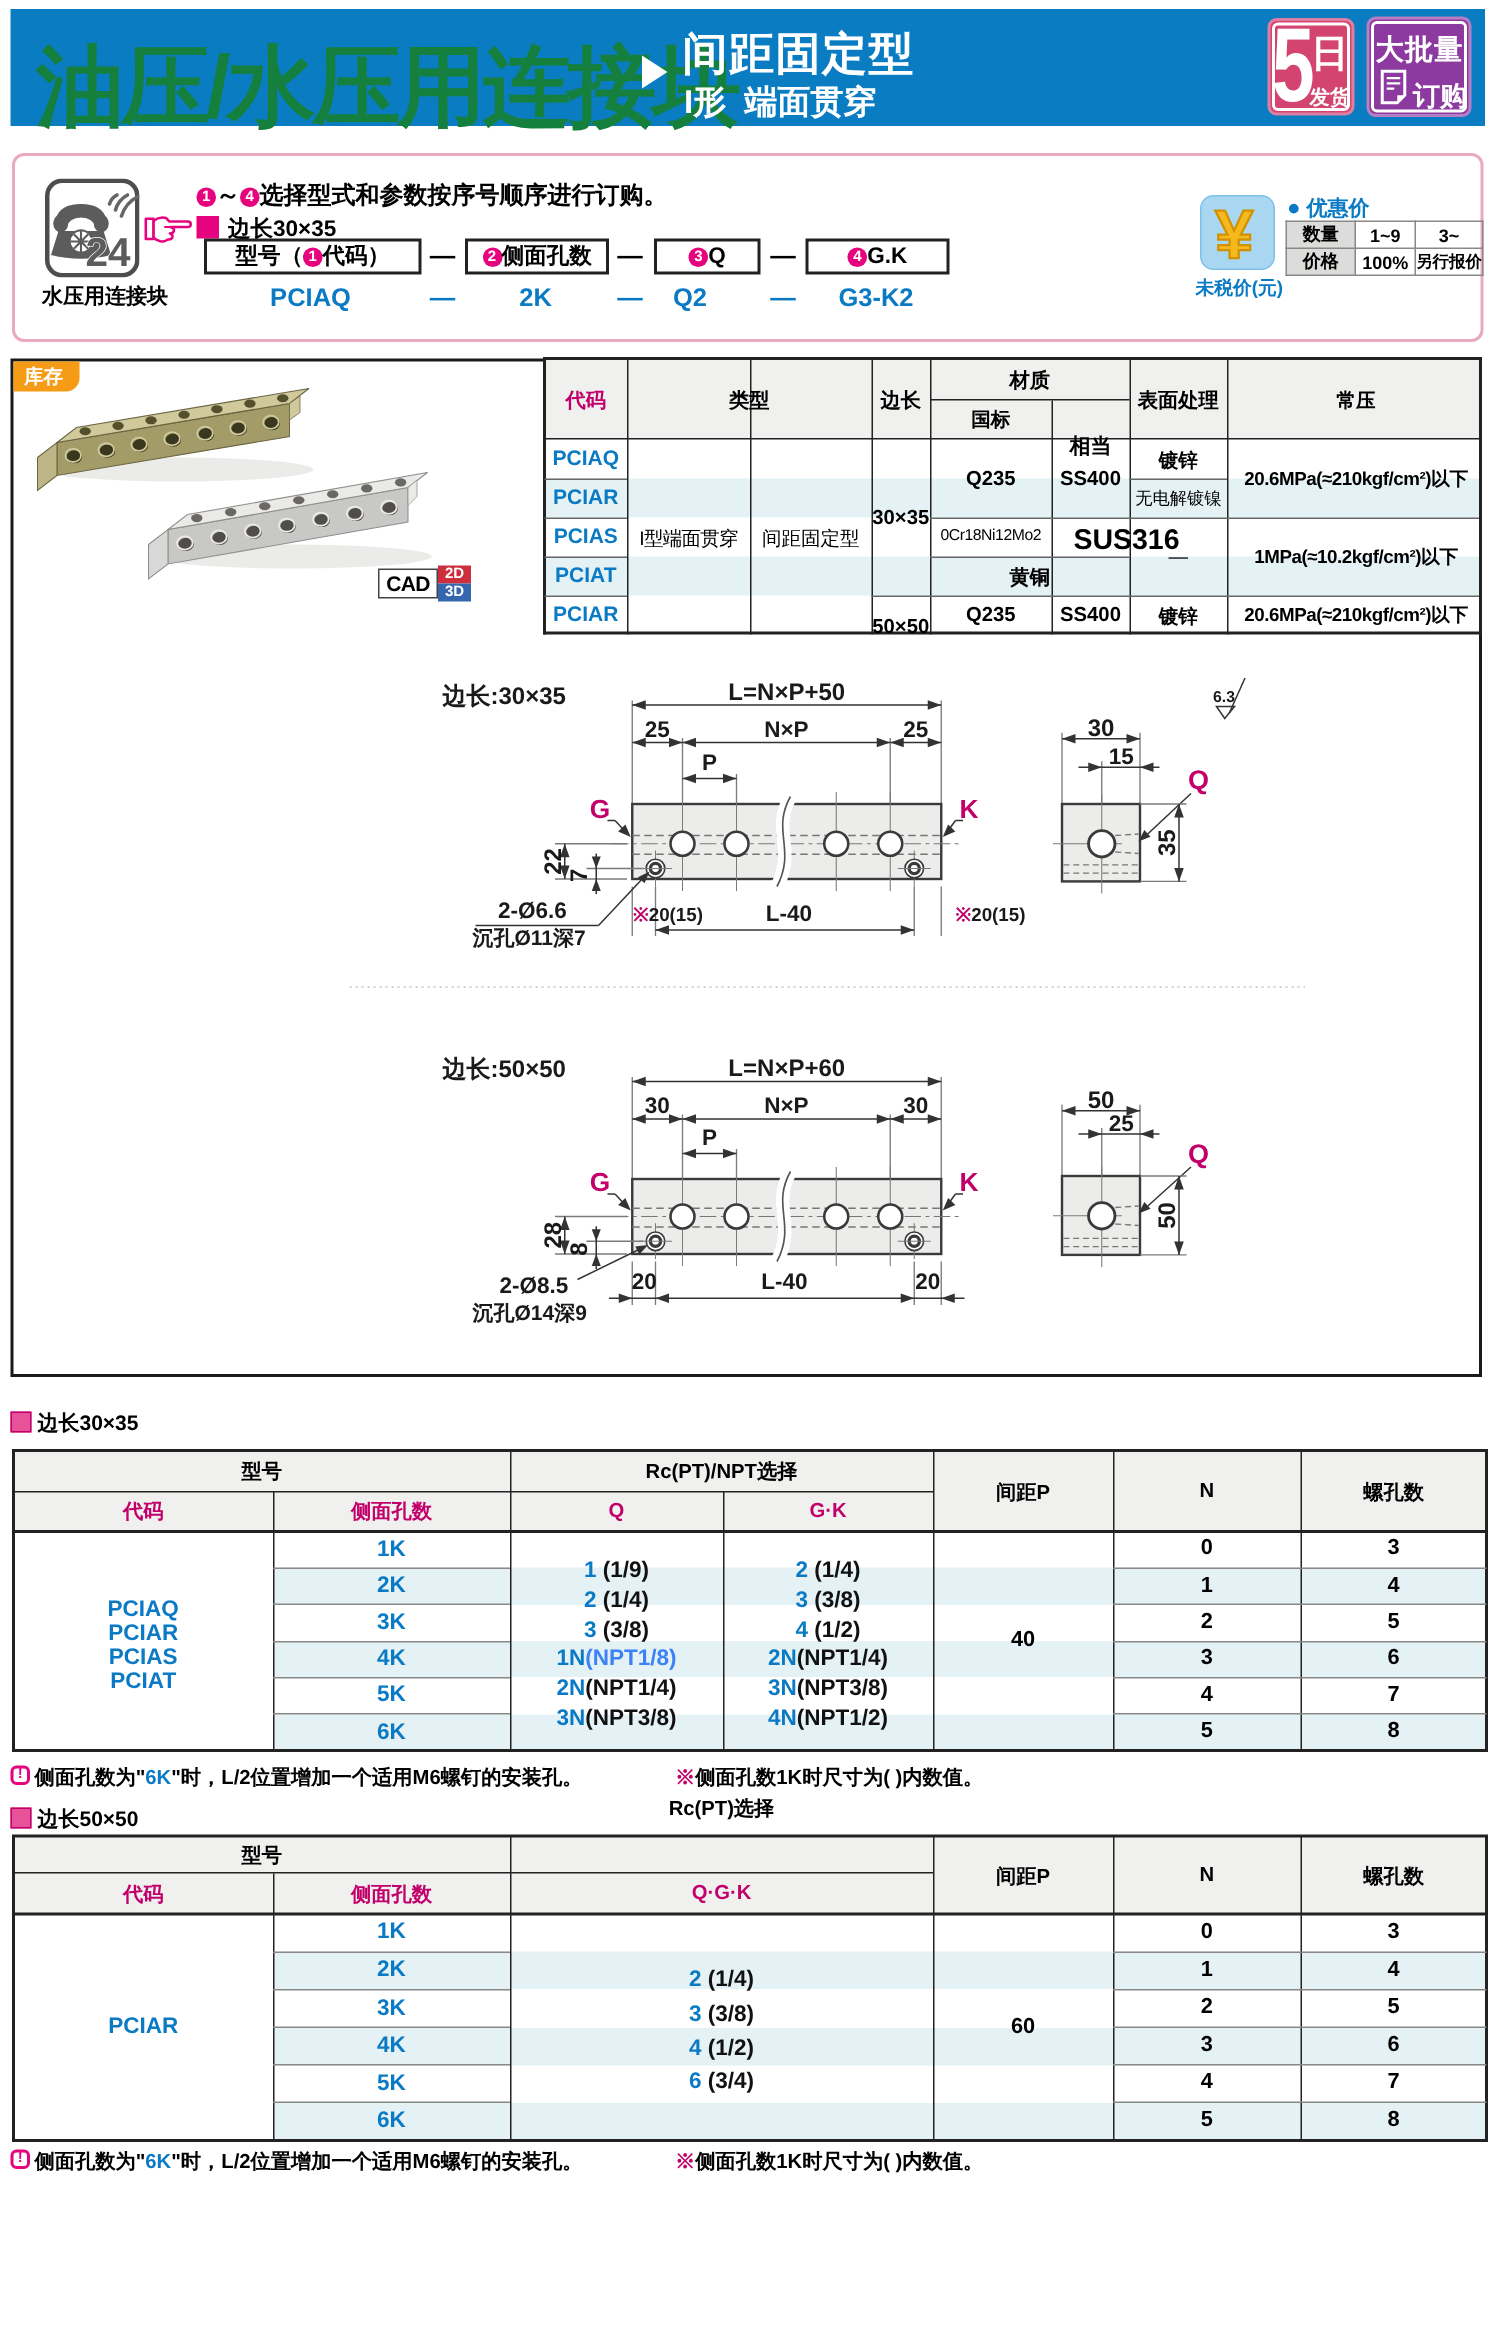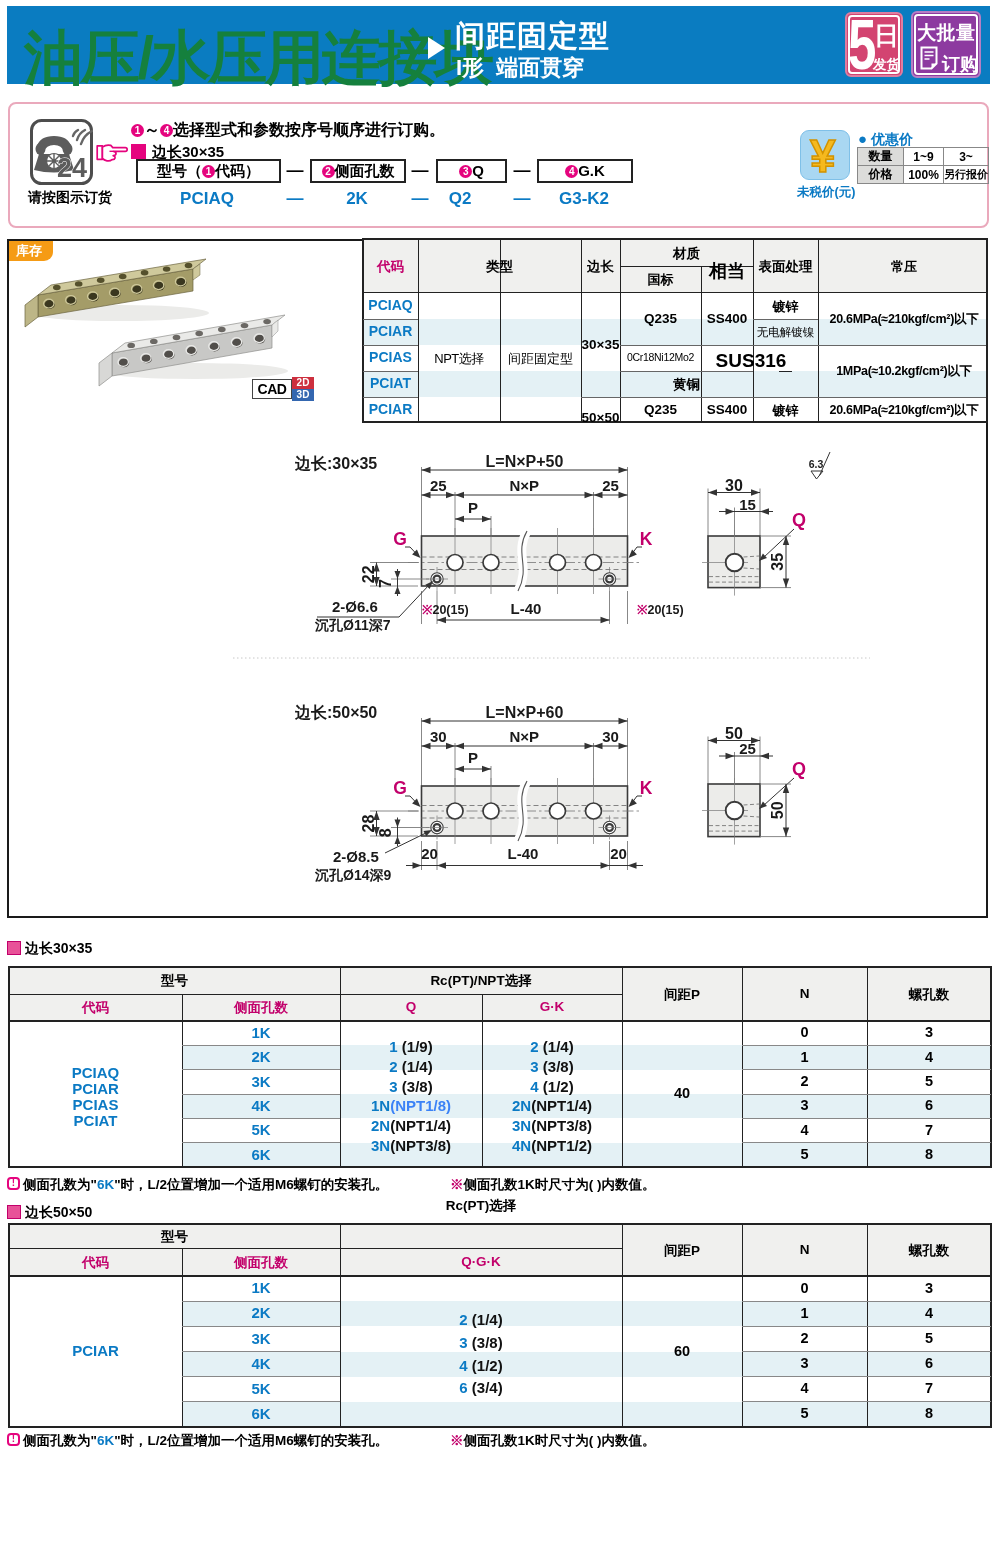--- a/index.html
+++ b/index.html
@@ -46,21 +46,21 @@
       <g stroke="#5c5c5c" stroke-width="1.4">
        <path d="M24 35 v14 M17 42 h14 M19.2 37.2 l9.6 9.6 M28.8 37.2 l-9.6 9.6"></path>
       </g>
       <g fill="none" stroke="#666" stroke-width="2.4" stroke-linecap="round">
        <path d="M43 17 a10 10 0 0 1 5 -6"></path>
        <path d="M47 21 a16 16 0 0 1 8 -10"></path>
        <path d="M51 25 a22 22 0 0 1 11 -13"></path>
       </g>
       <text x="27" y="58" font-size="27" font-weight="bold" fill="#5c5c5c" stroke="#fff" stroke-width="0.9" paint-order="stroke">24</text>
     </svg>
-<div class="tx b" style="left:28px;top:189px;font-size:14px">请按图示订货</div>
+<div class="tx b" style="left:28px;top:189px;font-size:14px">水压用连接块</div>
 <svg class="a" style="left:96px;top:141px" width="34" height="24" viewBox="0 0 34 24">
       <g fill="#fff" stroke="#e5047e" stroke-width="1.7" stroke-linejoin="round">
       <rect x="1.2" y="4.8" width="5.2" height="13.5"></rect>
       <path d="M6.4,6.2 C9,4.2 12,3.6 14.8,4.4 L16.8,6.6 L29.3,6.6 A1.85,1.85 0 0 1 29.3,10.3 L17.5,10.3
                Q20.3,10.9 20,12.8 Q19.7,14.5 17.2,14.6 Q19.3,15.3 19,17 Q18.6,18.8 16,18.6
                Q14,20.4 11,19.8 Q8,19.2 6.4,17.4 Z"></path>
       <path d="M17.5,10.3 L13.5,10.3" fill="none" stroke-width="1.4"></path>
       </g>
     </svg>
 <div class="tx b" style="left:131px;top:120px;font-size:16px"><span style="display:inline-block;width:13px;height:13px;border-radius:50%;background:#e5047e;color:#fff;font-size:10px;font-weight:bold;text-align:center;line-height:13px;vertical-align:1px">1</span>～<span style="display:inline-block;width:13px;height:13px;border-radius:50%;background:#e5047e;color:#fff;font-size:10px;font-weight:bold;text-align:center;line-height:13px;vertical-align:1px">4</span>选择型式和参数按序号顺序进行订购。</div>
@@ -181,29 +181,29 @@
 <div class="a" style="left:620px;top:344.5px;width:366px;height:1px;background:#666"></div>
 <div class="a" style="left:363px;top:370.5px;width:55px;height:1px;background:#666"></div>
 <div class="a" style="left:620px;top:370.5px;width:133px;height:1px;background:#666"></div>
 <div class="a" style="left:363px;top:396.5px;width:55px;height:1px;background:#666"></div>
 <div class="a" style="left:581px;top:396.5px;width:405px;height:1px;background:#666"></div>
 <div class="tx cx b mag" style="left:390.5px;top:258.13px;font-size:13.5px">代码</div>
 <div class="tx cx b " style="left:499.5px;top:258.13px;font-size:13.5px">类型</div>
 <div class="tx cx b " style="left:600.5px;top:258.13px;font-size:13.5px">边长</div>
 <div class="tx cx b " style="left:686.5px;top:244.63px;font-size:13.5px">材质</div>
 <div class="tx cx b " style="left:660.5px;top:271.44px;font-size:13px">国标</div>
-<div class="tx cx b " style="left:727px;top:259px;font-size:18px">相当</div>
+<div class="tx cx b " style="left:727px;top:289px;font-size:14px">相当</div>
 <div class="tx cx b " style="left:785.5px;top:258.13px;font-size:13.5px">表面处理</div>
 <div class="tx cx b " style="left:904px;top:258.13px;font-size:13px">常压</div>
 <div class="tx cx b blu" style="left:390.5px;top:297.32px;font-size:14px">PCIAQ</div>
 <div class="tx cx b blu" style="left:390.5px;top:323.32px;font-size:14px">PCIAR</div>
 <div class="tx cx b blu" style="left:390.5px;top:349.32px;font-size:14px">PCIAS</div>
 <div class="tx cx b blu" style="left:390.5px;top:375.32px;font-size:14px">PCIAT</div>
 <div class="tx cx b blu" style="left:390.5px;top:401.32px;font-size:14px">PCIAR</div>
-<div class="tx cx " style="left:459px;top:349.94px;font-size:13px;letter-spacing:-0.5px">NPT选择</div>
+<div class="tx cx " style="left:459px;top:349.94px;font-size:13px;letter-spacing:-0.5px">I型端面贯穿</div>
 <div class="tx cx " style="left:540.5px;top:349.94px;font-size:13px">间距固定型</div>
 <div class="tx cx b" style="left:600.5px;top:336.63px;font-size:13.5px">30×35</div>
 <div class="tx cx b" style="left:600.5px;top:410px;font-size:13.5px">50×50</div>
 <div class="tx cx b" style="left:660.5px;top:310.63px;font-size:13.5px">Q235</div>
 <div class="tx cx b" style="left:727px;top:310.63px;font-size:13.5px">SS400</div>
 <div class="tx cx " style="left:660.5px;top:351.49px;font-size:10.5px;letter-spacing:-0.3px">0Cr18Ni12Mo2</div>
 <div class="tx cx b" style="left:751px;top:349.63px;font-size:19px">SUS316</div>
 <div class="tx cx b" style="left:686.5px;top:375.63px;font-size:13.5px">黄铜</div>
 <div class="tx cx b" style="left:660.5px;top:401.63px;font-size:13.5px">Q235</div>
 <div class="tx cx b" style="left:727px;top:401.63px;font-size:13.5px">SS400</div>

